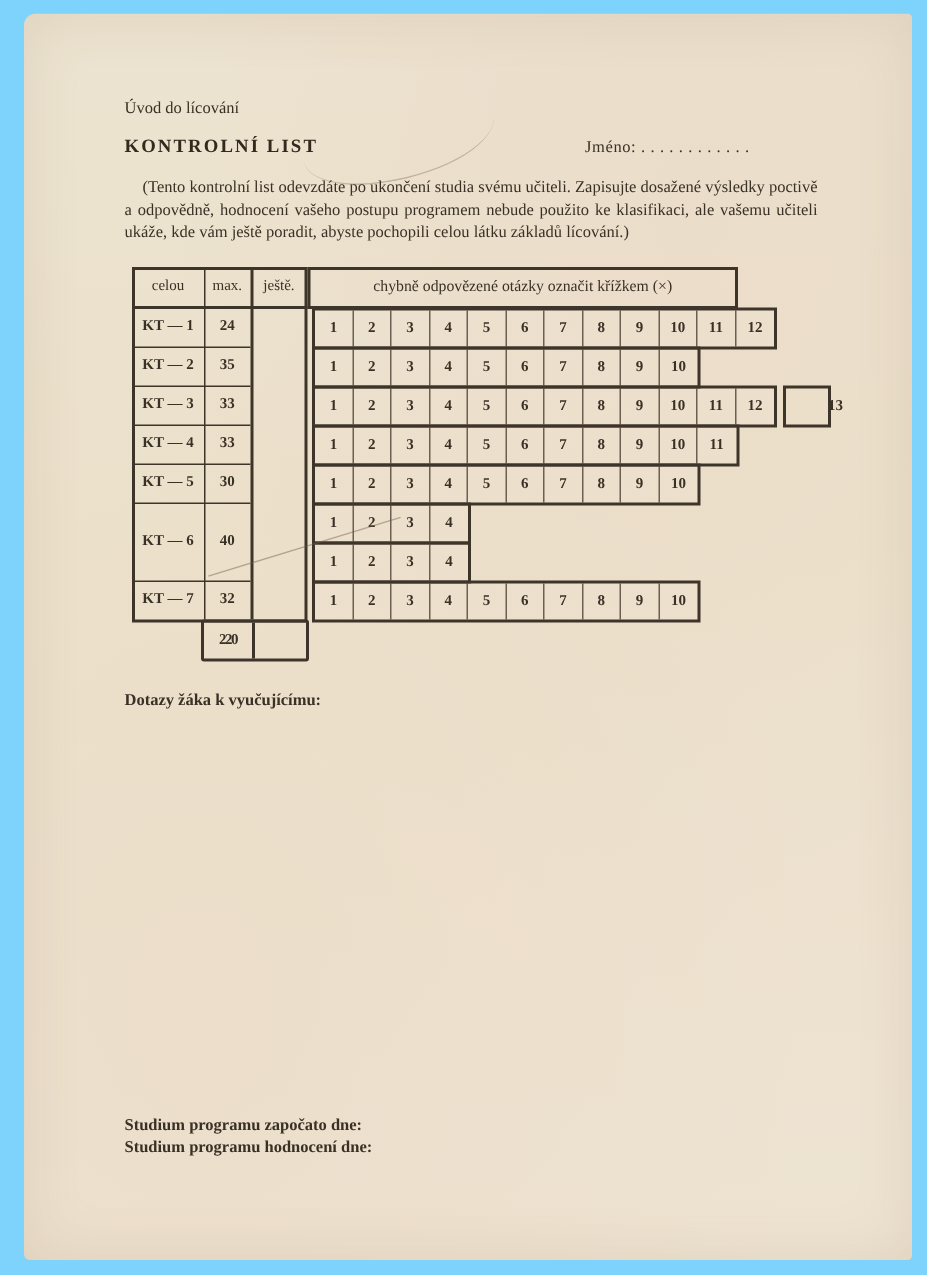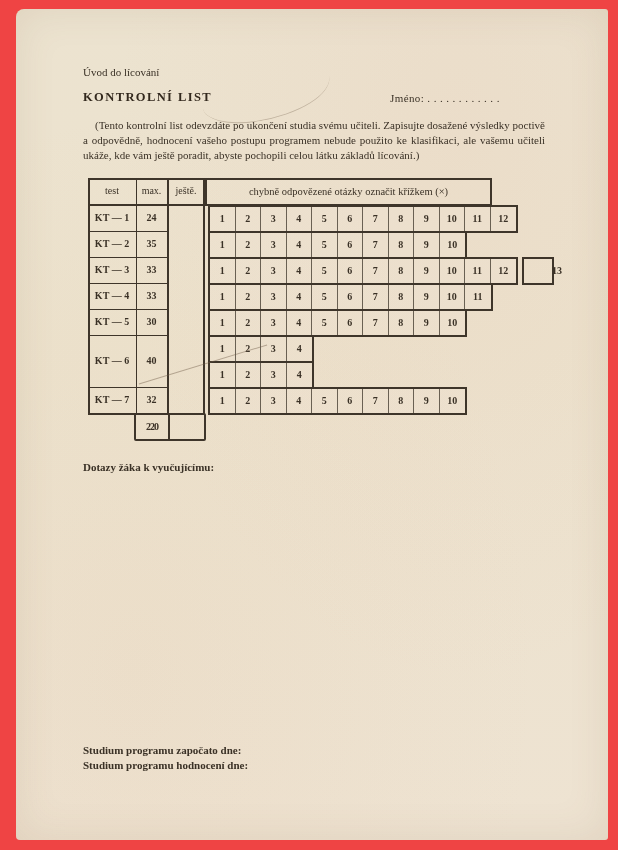--- a/index.html
+++ b/index.html
@@ -1,16 +1,16 @@
 <!DOCTYPE html>
 <html><head>
 <meta charset="utf-8">
 <style>
   html,body{margin:0;padding:0;}
-  .scan{position:relative;width:618px;height:850px;background:#ef4444;overflow:hidden;
+  .scan{position:relative;width:618px;height:850px;background:#7dd3fc;overflow:hidden;
         font-family:"Liberation Serif","DejaVu Serif",serif;color:#3a3126;}
   .paper{position:absolute;top:9px;left:16px;right:10px;bottom:10px;
          background:
            radial-gradient(ellipse at 75% 15%, rgba(225,170,150,0.10), transparent 55%),
            radial-gradient(ellipse at 20% 80%, rgba(220,180,140,0.10), transparent 60%),
            linear-gradient(180deg,#ece3d0 0%, #ece2cd 40%, #eee3d2 100%);
          border-radius:8px 3px 3px 4px;
          box-shadow:inset 0 0 40px rgba(120,90,60,0.12);}
   .t{position:absolute;}
   .small-title{left:67px;top:57px;font-size:11px;}
@@ -67,21 +67,21 @@
       <div class="line" style="left:48px;top:0;width:1px;height:235px;"></div>
       <div class="line" style="left:79px;top:0;width:2px;height:235px;"></div>
       <div class="line" style="left:0;top:26px;width:117px;height:2px;"></div>
       <div class="line" style="left:0;top:53px;width:79px;height:1px;"></div>
       <div class="line" style="left:0;top:79px;width:79px;height:1px;"></div>
       <div class="line" style="left:0;top:105px;width:79px;height:1px;"></div>
       <div class="line" style="left:0;top:131px;width:79px;height:1px;"></div>
       <div class="line" style="left:0;top:157px;width:79px;height:1px;"></div>
       <div class="line" style="left:0;top:209px;width:79px;height:1px;"></div>
 
-      <div class="hcell" style="left:0;top:0;width:48px;line-height:26px;">test</div>
+      <div class="hcell" style="left:0;top:0;width:48px;line-height:26px;">celou</div>
       <div class="hcell" style="left:48px;top:0;width:31px;line-height:26px;">max.</div>
       <div class="hcell" style="left:79px;top:0;width:38px;line-height:26px;">ještě.</div>
       <div class="hdrbox">chybně odpovězené otázky označit křížkem (×)</div>
 
       <div id="table-rows">
           <div class="row-label" style="left: 0px; top: 28px; width: 48px; line-height: 24px;">KT — 1</div>
           <div class="row-label" style="left: 48px; top: 28px; width: 31px; line-height: 24px;">24</div>
           <div class="strip" style="left: 120px; top: 27px; width: 310px;">
             <div class="ncell">1</div>
             <div class="ncell">2</div>

